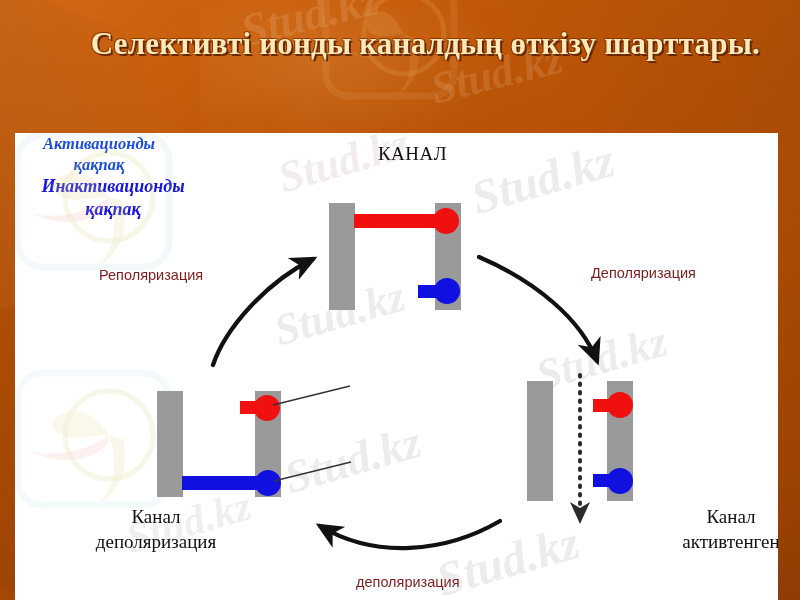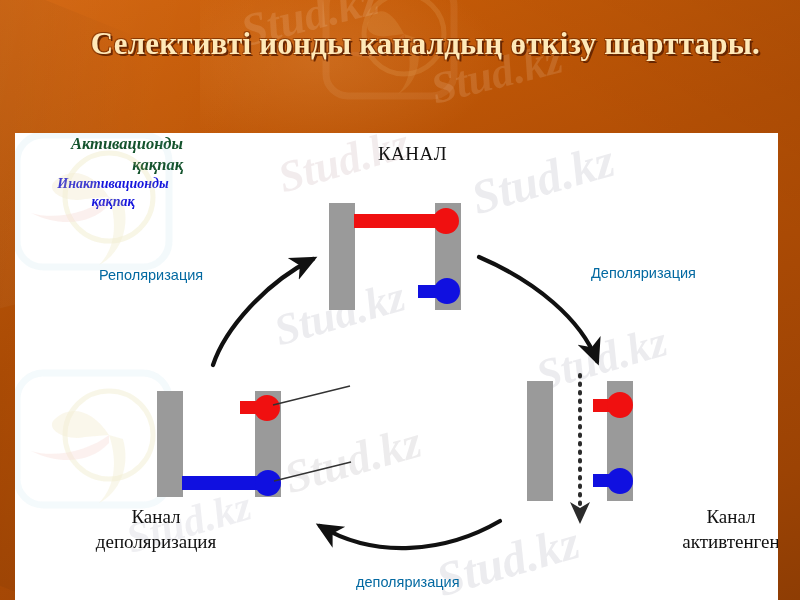--- a/index.html
+++ b/index.html
@@ -137,21 +137,21 @@
     position: absolute;
     white-space: nowrap;
     padding-left: 16px;
   }
   .lbl-serif {
     font-family: "Liberation Serif", serif;
     color: #111111;
   }
   .lbl-sans {
     font-family: "Liberation Sans", sans-serif;
-    color: #0369a1;
+    color: #7f1d1d;
   }
 
   #label-channel-closed {
     left: 0; top: 9px;
     width: 763px;
     text-align: center;
     font-size: 19px;
     line-height: 1.30;
     letter-spacing: 0.5px;
   }
@@ -166,36 +166,36 @@
     font-size: 14.5px;
   }
   #label-depolarization-bottom {
     left: 325px; top: 441px;
     font-size: 14.5px;
   }
 
   #label-activation-gate {
     left: 324px; top: 248px;
     width: 168px;
-    text-align: right;
+    text-align: center;
     font-family: "Liberation Serif", serif;
     font-weight: bold;
     font-style: italic;
     font-size: 16.5px;
     line-height: 1.28;
-    color: #14532d;
+    color: #1d4ed8;
   }
   #label-inactivation-gate {
     left: 310px; top: 311px;
     width: 196px;
     text-align: center;
     font-family: "Liberation Serif", serif;
     font-weight: bold;
     font-style: italic;
-    font-size: 14px;
+    font-size: 18px;
     line-height: 1.28;
     color: #1515dd;
   }
   #label-activation-gate span,
   #label-inactivation-gate span { display: block; }
 
   #label-channel-inactivated {
     left: 10px; top: 372px;
     width: 230px;
     text-align: center;

